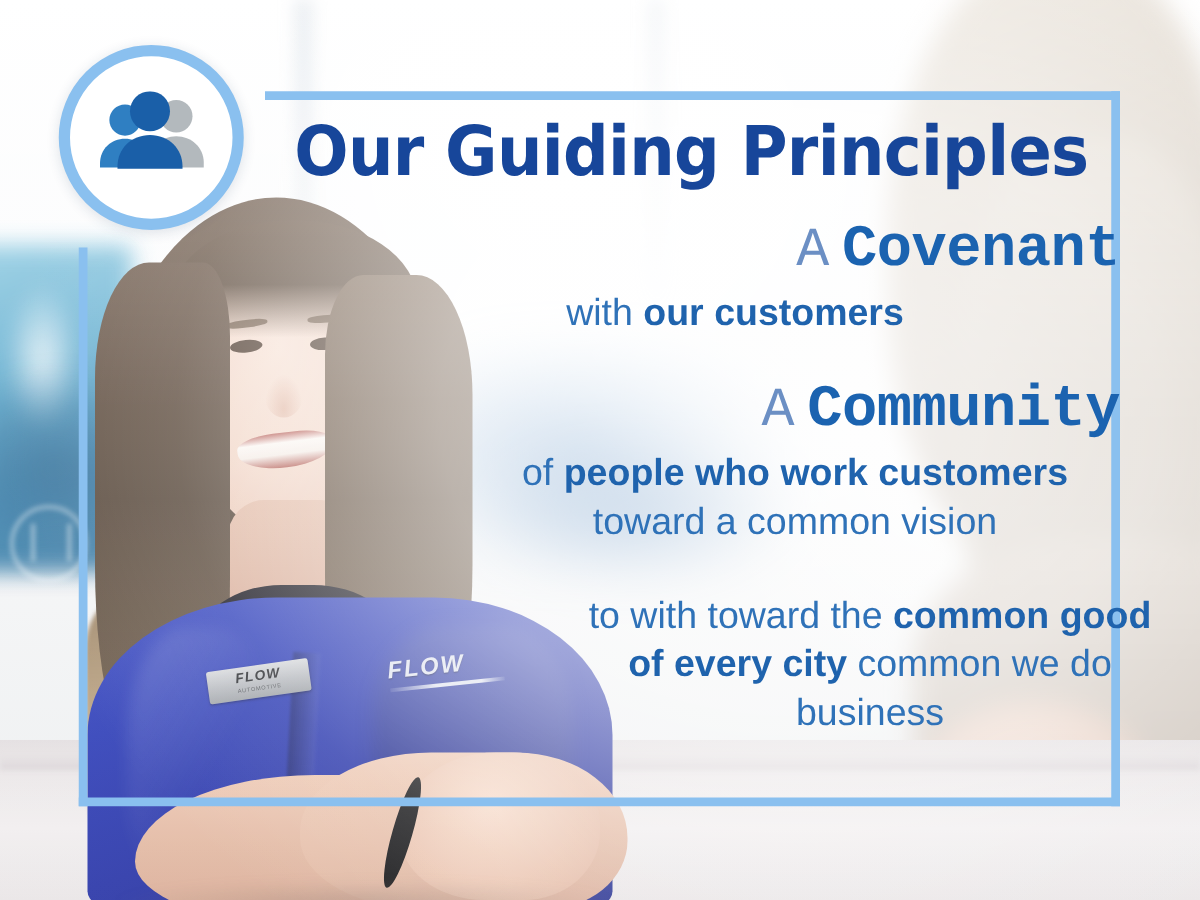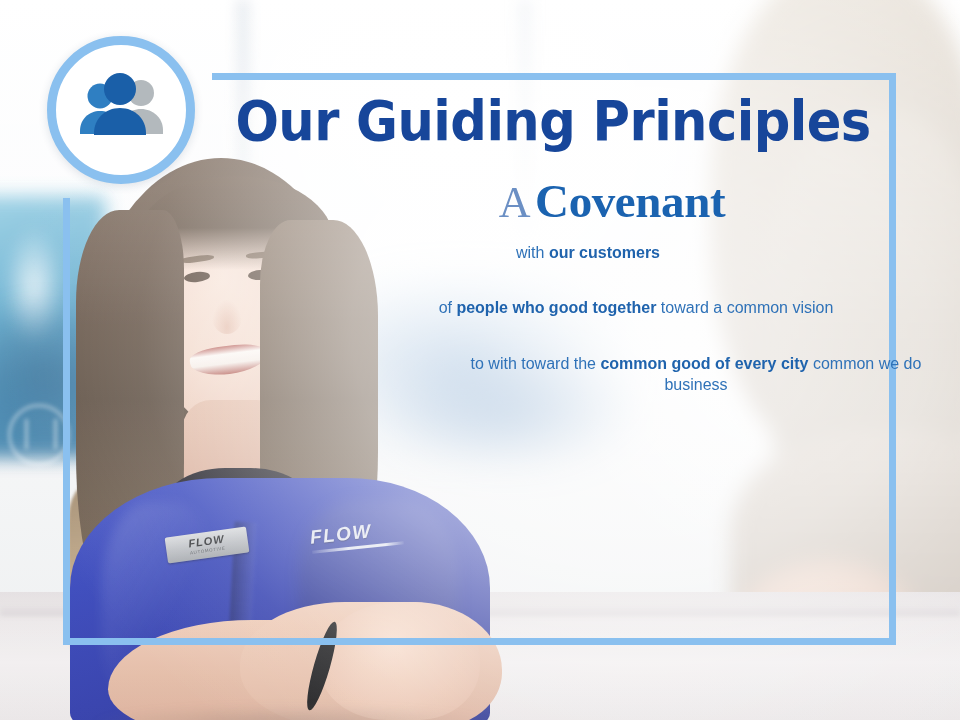--- a/index.html
+++ b/index.html
@@ -430,45 +430,45 @@
   }
 
   .principles {
     position: absolute;
     left: 300px; top: 176px;
     width: 596px;
   }
   .principle { margin-bottom: 8px; }
 
   .p-title {
-    text-align: center;
-    font-family: Liberation Serif, serif;
+    text-align: right;
+    font-family: Liberation Mono, monospace;
     line-height: 1.08;
     white-space: nowrap;
   }
   .p-title .art {
     font-weight: 400;
     font-size: 44px;
     color: #6b8fc4;
     letter-spacing: 0.5px;
   }
   .p-title .word {
     font-weight: 700;
     font-size: 47px;
     color: #1b63b0;
     letter-spacing: -0.4px;
   }
   .p-sub {
     text-align: center;
     font-family: "Liberation Sans", sans-serif;
-    font-size: 16px;
+    font-size: 30px;
     line-height: 1.30;
     color: #2f72b8;
     font-weight: 400;
-    margin-top: 16px;
+    margin-top: 4px;
   }
   .p-sub b { font-weight: 700; color: #1f63ad; }
 
   
   #principle-covenant   { margin-left: 28px;  margin-top: 0px;  }
   #principle-community  { margin-left: 76px;  margin-top: 34px; }
   #principle-commitment { margin-left: 130px; margin-top: 36px; }
 
   #principle-covenant .p-sub   { width: 520px; }
   #principle-community .p-sub  { width: 520px; }
@@ -572,21 +572,25 @@
 
     <div class="principle" id="principle-covenant">
       <div class="p-title">
         <span class="art">A</span>
         <span class="word">Covenant</span>
       </div>
       <div class="p-sub"><span>with </span><b>our customers</b></div>
     </div>
 
     <div class="principle" id="principle-community">
-      <div class="p-sub"><span>of </span><b>people who good together</b><span> toward a common vision</span></div>
+      <div class="p-title">
+        <span class="art">A</span>
+        <span class="word">Community</span>
+      </div>
+      <div class="p-sub"><span>of </span><b>people who work customers</b><span> toward a common vision</span></div>
     </div>
 
     <div class="principle" id="principle-commitment">
       <div class="p-sub"><span>to with toward the </span><b>common good of every city</b><span> common we do business</span></div>
     </div>
 
   </div>
 </div>
 
 </body></html>

